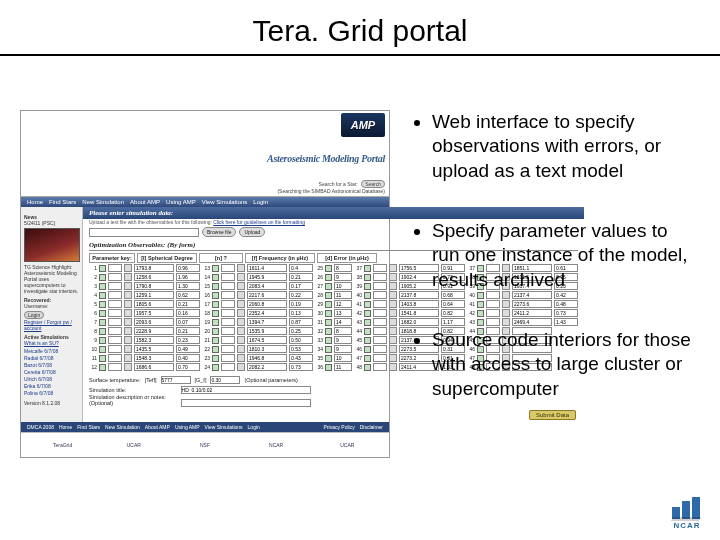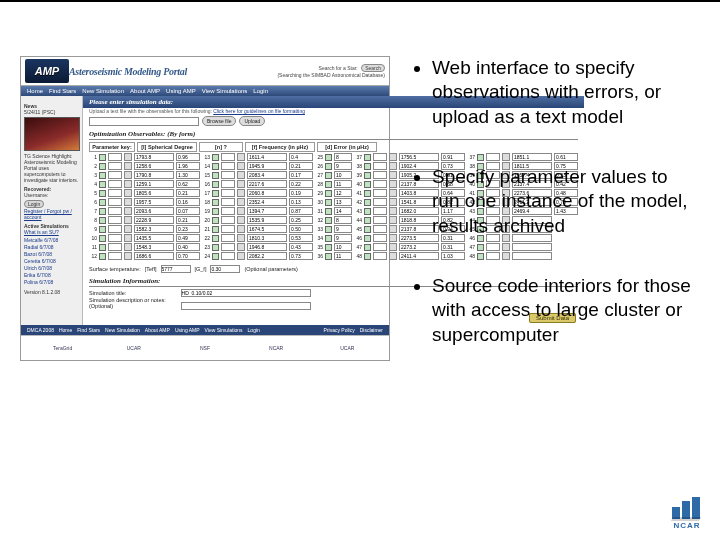--- a/index.html
+++ b/index.html
@@ -7,21 +7,21 @@
   .slide { width: 720px; height: 540px; position: relative; }
   .title { font-size: 30px; text-align: center; padding: 14px 0 6px 0; font-weight: normal; }
   .rule { height: 2px; background: #000; margin: 0 0 0 0; }
   .content { display: flex; padding: 54px 24px 0 20px; gap: 18px; }
   .left { width: 370px; }
   .right { flex: 1; font-size: 19px; line-height: 1.28; }
   .right ul { list-style: disc; padding-left: 24px; }
   .right li { margin-bottom: 36px; }
   
   .shot { width: 370px; border: 1px solid #999; background: #fff; font-size: 6px; color: #222; }
-  .shot-header { display: flex; align-items: center; background: #fff; padding: 2px 4px; border-bottom: 1px solid #aaa; gap: 0; }
+  .shot-header { display: flex; align-items: flex-end; background: #fff; padding: 2px 4px; border-bottom: 1px solid #aaa; gap: 16px; flex-direction: column; }
   .amp-badge { width: 44px; height: 24px; background: linear-gradient(180deg,#1a3560 0%,#0b1a33 100%); border-radius: 2px; display:flex; align-items:center; justify-content:center; color:#fff; font-weight:bold; font-style: italic; font-size: 11px; text-shadow: 0 1px 0 #000; }
   .amp-title { font-family: Georgia, 'Times New Roman', serif; font-style: italic; font-weight: bold; font-size: 10px; color: #355a8a; flex:1; letter-spacing: -0.3px; }
   .search-area { font-size: 5px; text-align:right; color:#444; }
   .search-area .srch-btn { display:inline-block; border:1px solid #888; border-radius:6px; background:#ddd; padding:0 3px; margin-left:2px; }
   .nav { background: linear-gradient(180deg,#5b7aad,#2e4a7a); color:#fff; font-size: 6px; padding: 2px 6px; display:flex; gap:6px; }
   .nav span { white-space: nowrap; }
   .body-row { display:flex; }
   .sidebar { width: 62px; padding: 4px 3px; border-right: 1px solid #bbb; font-size: 5px; color:#333; background:#efefef; }
   .sidebar .sec-title { font-weight:bold; margin-top:3px; }
   .sidebar .thumb { width:56px; height:34px; background: linear-gradient(160deg,#3a0d0d,#8a2a2a 60%,#d47b3a); margin:2px 0; border:1px solid #555; }
@@ -61,20 +61,21 @@
   .ncar-logo .bar1 { position:absolute; left:0; top:10px; width:8px; height:12px; background:#2f6aa8; }
   .ncar-logo .bar2 { position:absolute; left:10px; top:4px; width:8px; height:18px; background:#2f6aa8; }
   .ncar-logo .bar3 { position:absolute; left:20px; top:0; width:8px; height:22px; background:#2f6aa8; }
   .ncar-shadow { position:absolute; left:0; bottom:-2px; width:28px; height:4px; background:rgba(0,0,0,0.18); transform: skewX(-30deg);}
   .ncar-label { font-size:8px; color:#2f6aa8; letter-spacing:1px; margin-top:2px; font-weight:bold;}
 </style>
 </head>
 <body>
 <div class="slide">
 
+<h1 class="title">Tera. Grid portal</h1>
 <div class="rule"></div>
 
 <div class="content">
   <div class="left">
     <div class="shot">
       <div class="shot-header">
         <div class="amp-badge">AMP</div>
         <div class="amp-title">Asteroseismic Modeling Portal</div>
         <div class="search-area">
           <span>Search for a Star:</span>
@@ -585,21 +586,20 @@
                 </div>
           </div>
           <div class="surf-row">
             <span>Surface temperature:</span>
             <span>[Teff]</span>
             <input value="5777" style="">
             <span>[G_f]</span>
             <input value="0.30" style="">
             <span>(Optional parameters)</span>
           </div>
-          <div class="section-hdr">Simulation Information:</div>
           <div class="sim-info">
             <div>
               <span class="lbl">Simulation title:</span>
               <input value="HD  0.10/0.02" style="">
             </div>
             <div>
               <span class="lbl">Simulation description or notes: (Optional)</span>
               <input style="">
             </div>
           </div>

